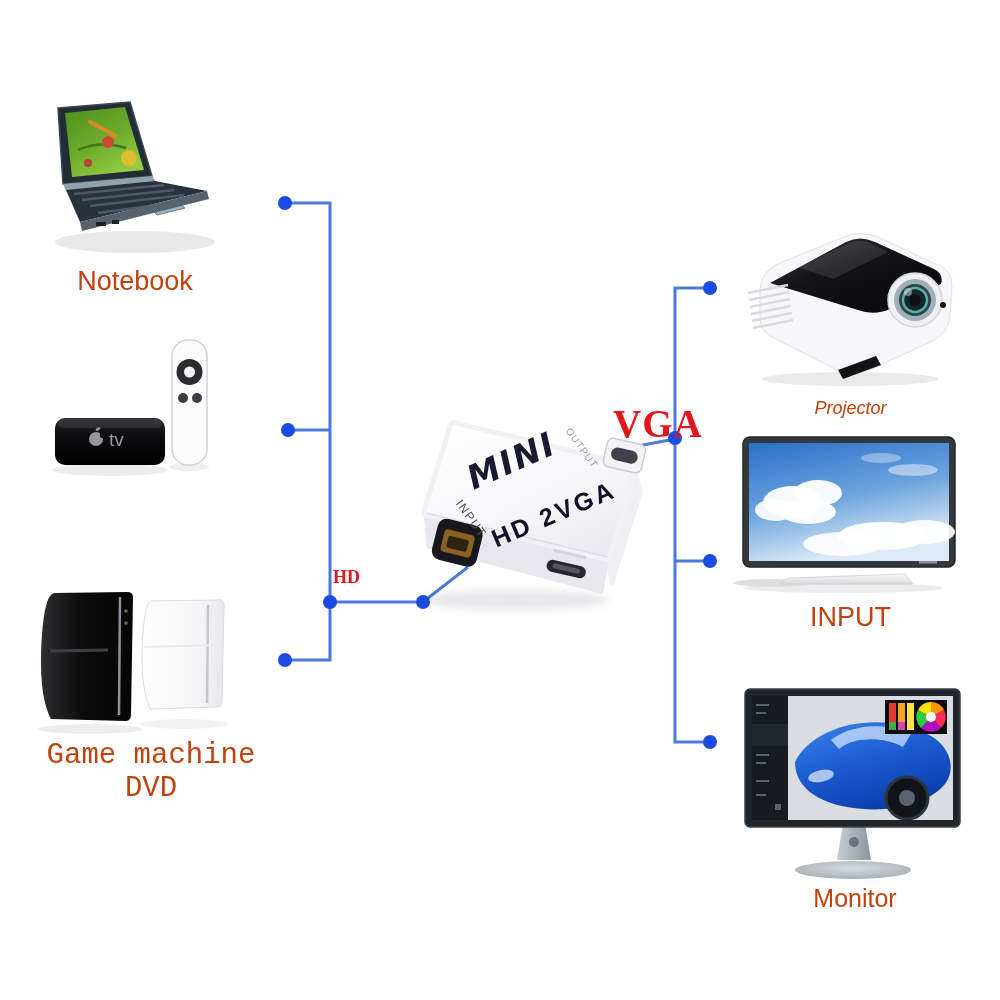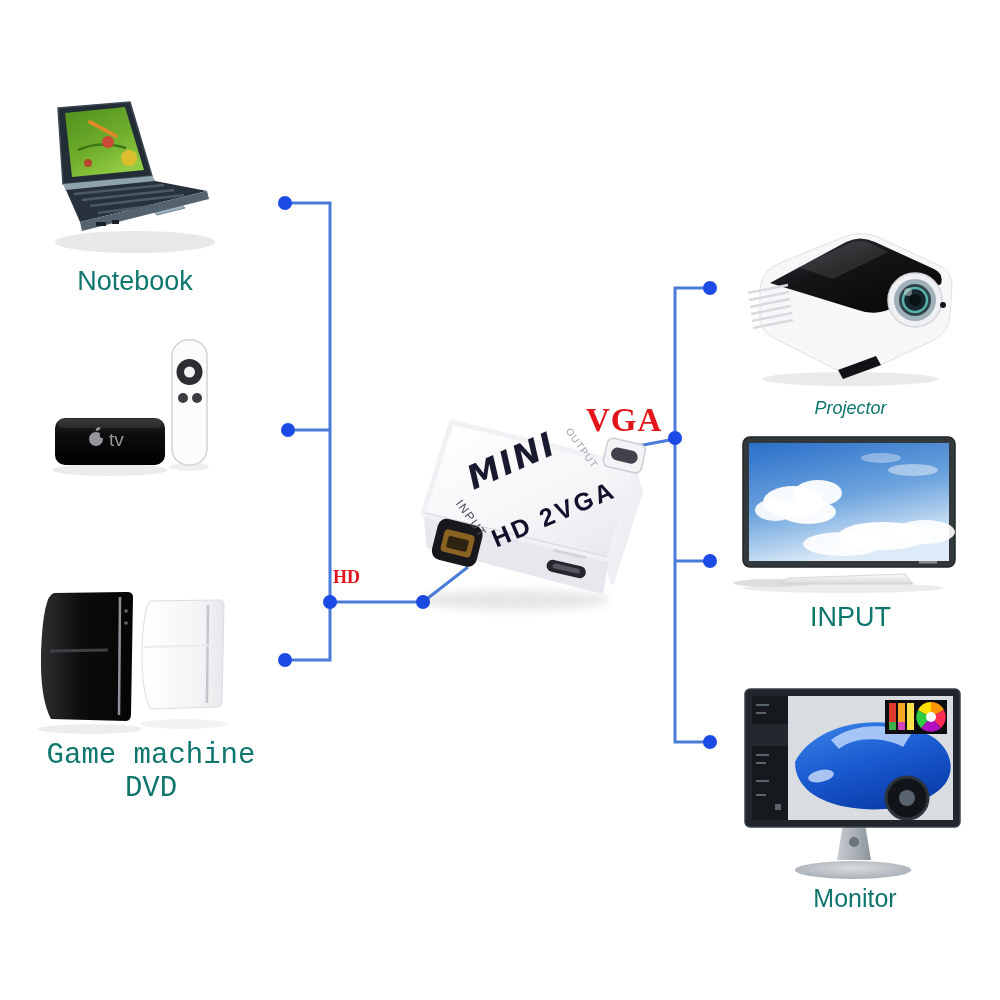--- a/index.html
+++ b/index.html
@@ -3,39 +3,39 @@
 <meta charset="utf-8">
 <style>
   html,body{margin:0;padding:0;background:#ffffff;}
   .stage{
     position:relative;width:1000px;height:1000px;background:#ffffff;
     overflow:hidden;font-family:"Liberation Sans", sans-serif;
   }
   .layer{position:absolute;left:0;top:0;width:1000px;height:1000px;}
   figure{position:absolute;margin:0;padding:0;}
   figure svg{display:block;}
-  figcaption{display:block;width:100%;text-align:center;color:#0f766e;}
+  figcaption{display:block;width:100%;text-align:center;color:#c2410c;}
   .dev-notebook{left:30px;top:90px;width:210px;}
   .dev-notebook figcaption{font-size:27px;margin-top:4px;}
   .dev-appletv{left:45px;top:336px;width:210px;}
   .dev-appletv figcaption{font-size:25px;margin-top:6px;}
   .dev-game{left:20px;top:583px;width:262px;}
   .dev-game figcaption{font-size:29px;margin-top:4px;font-family:Liberation Mono, monospace;}
   .dev-projector{left:738px;top:227px;width:225px;}
   .dev-projector figcaption{font-size:18px;margin-top:11px;font-style:italic;}
   .dev-hdtv{left:733px;top:430px;width:235px;}
   .dev-hdtv figcaption{font-size:27px;margin-top:4px;}
   .dev-monitor{left:735px;top:684px;width:240px;}
   .dev-monitor figcaption{font-size:25px;font-weight:normal;margin-top:2px;}
   .signal{
     position:absolute;font-family:"Liberation Serif", serif;font-weight:bold;
     color:#e3151c;line-height:1;
   }
   .signal-hd{left:333px;top:568px;font-size:18px;text-align:center;}
-  .signal-vga{left:586px;top:404px;font-size:33px;letter-spacing:1px;}
+  .signal-vga{left:613px;top:404px;font-size:39px;letter-spacing:1px;}
 </style>
 </head>
 <body>
 
 <div class="stage">
 
   <svg class="layer" viewBox="0 0 1000 1000" aria-hidden="true">
     <defs>
       <linearGradient id="cvGrad" x1="0" y1="0" x2="0.8" y2="1">
         <stop offset="0" stop-color="#ffffff"></stop>

